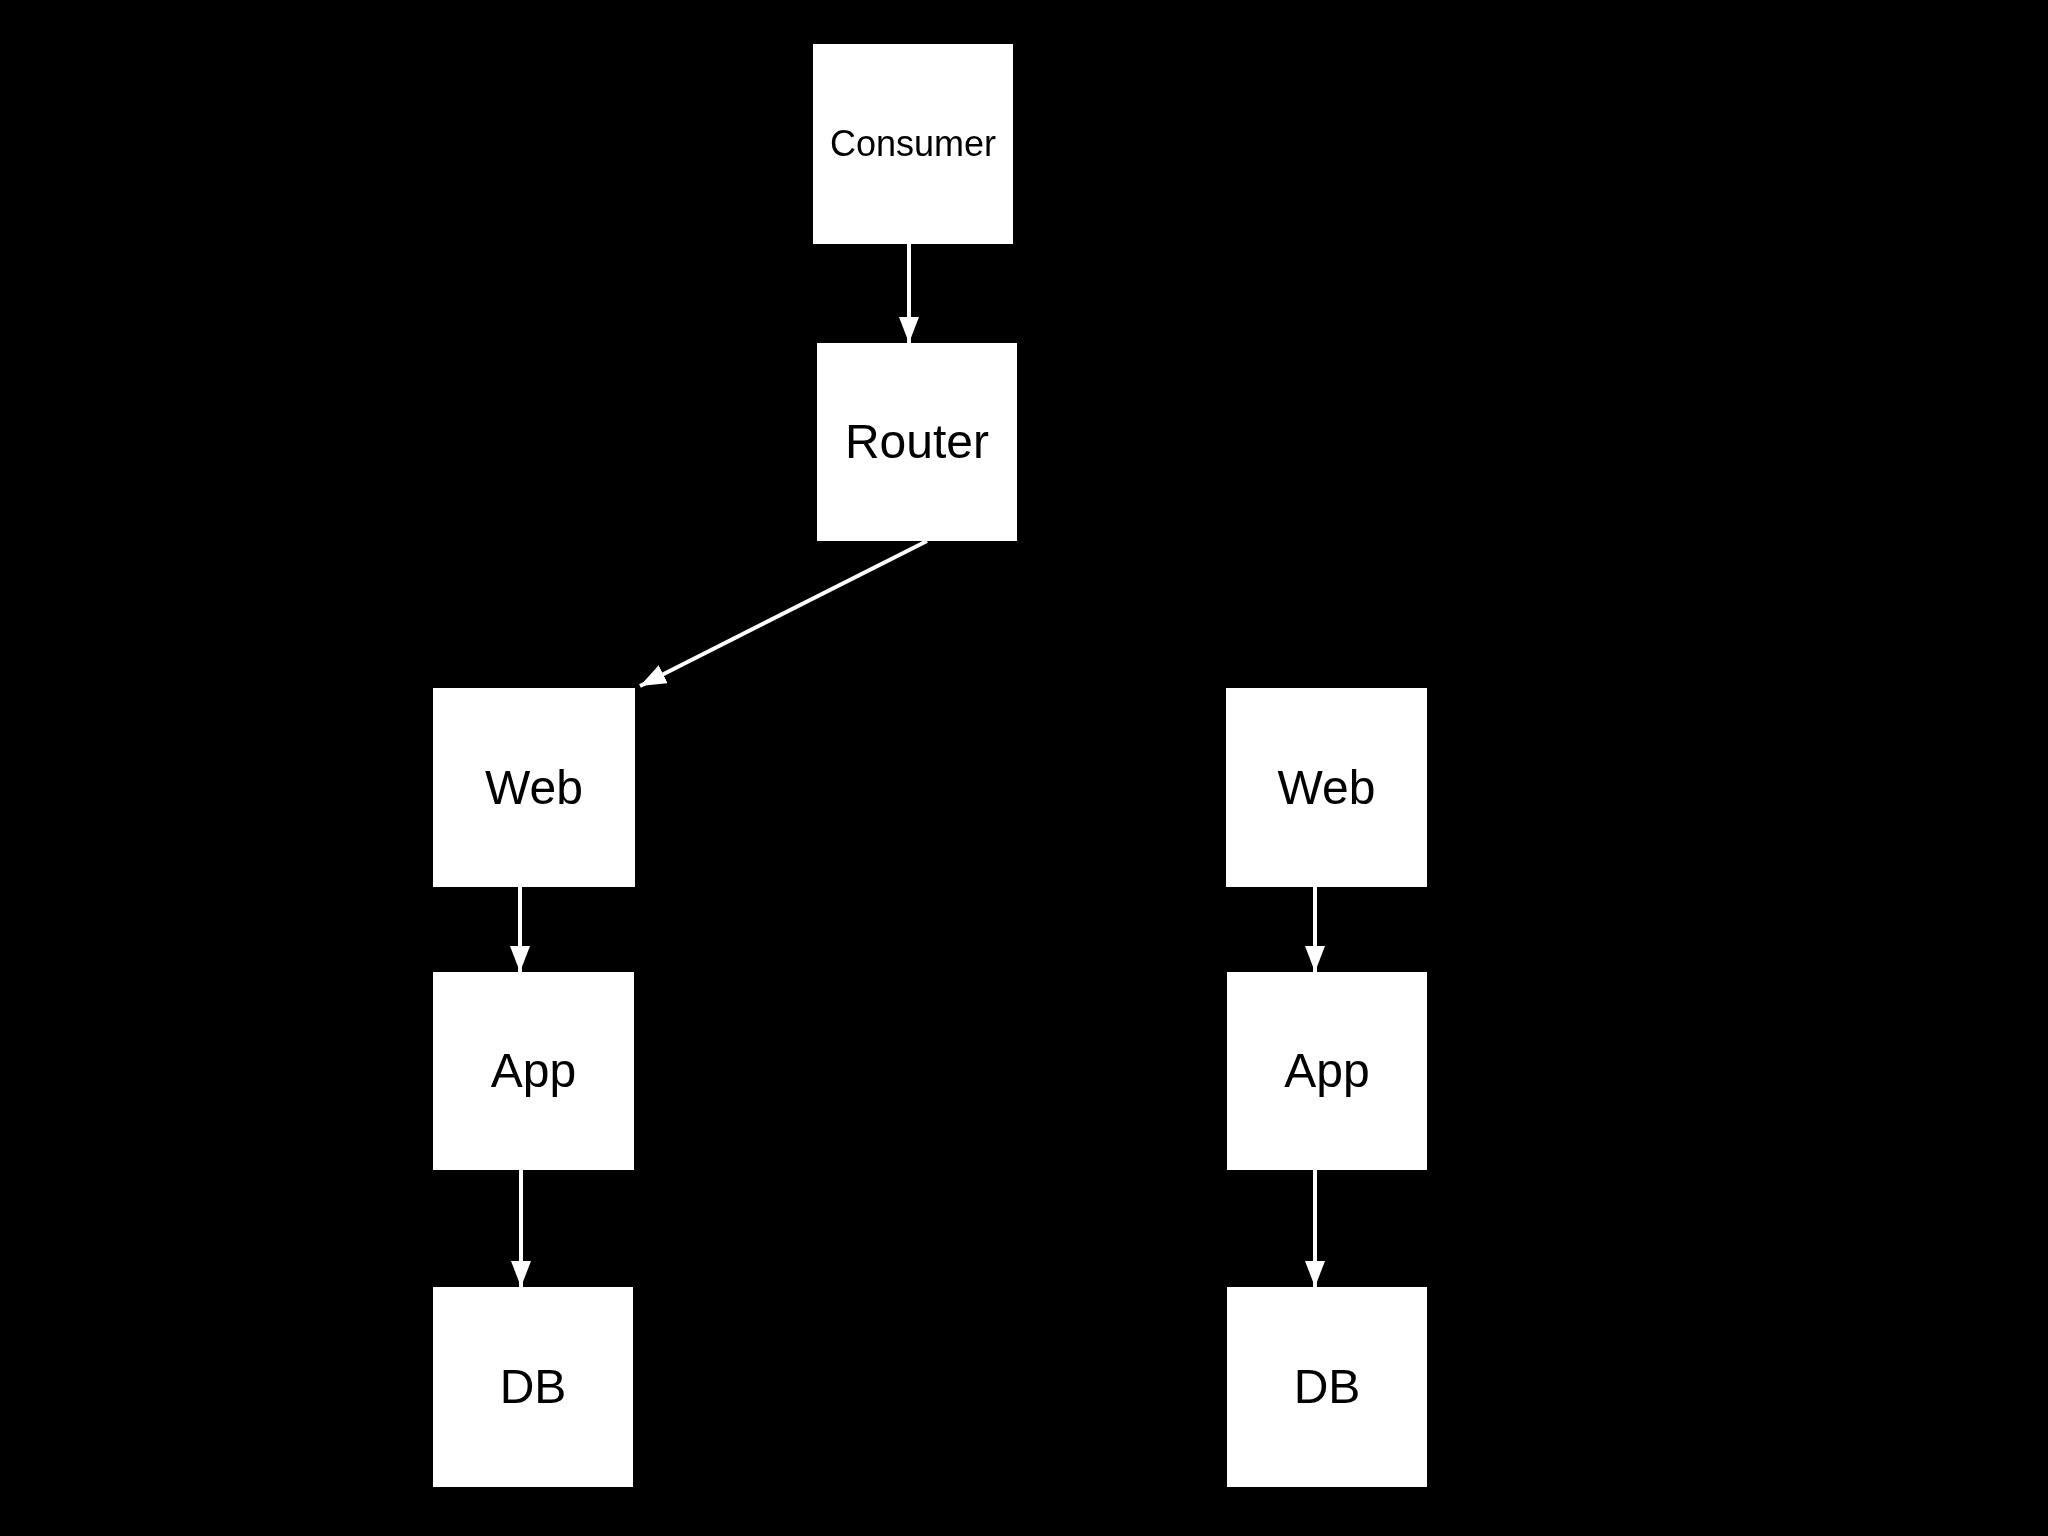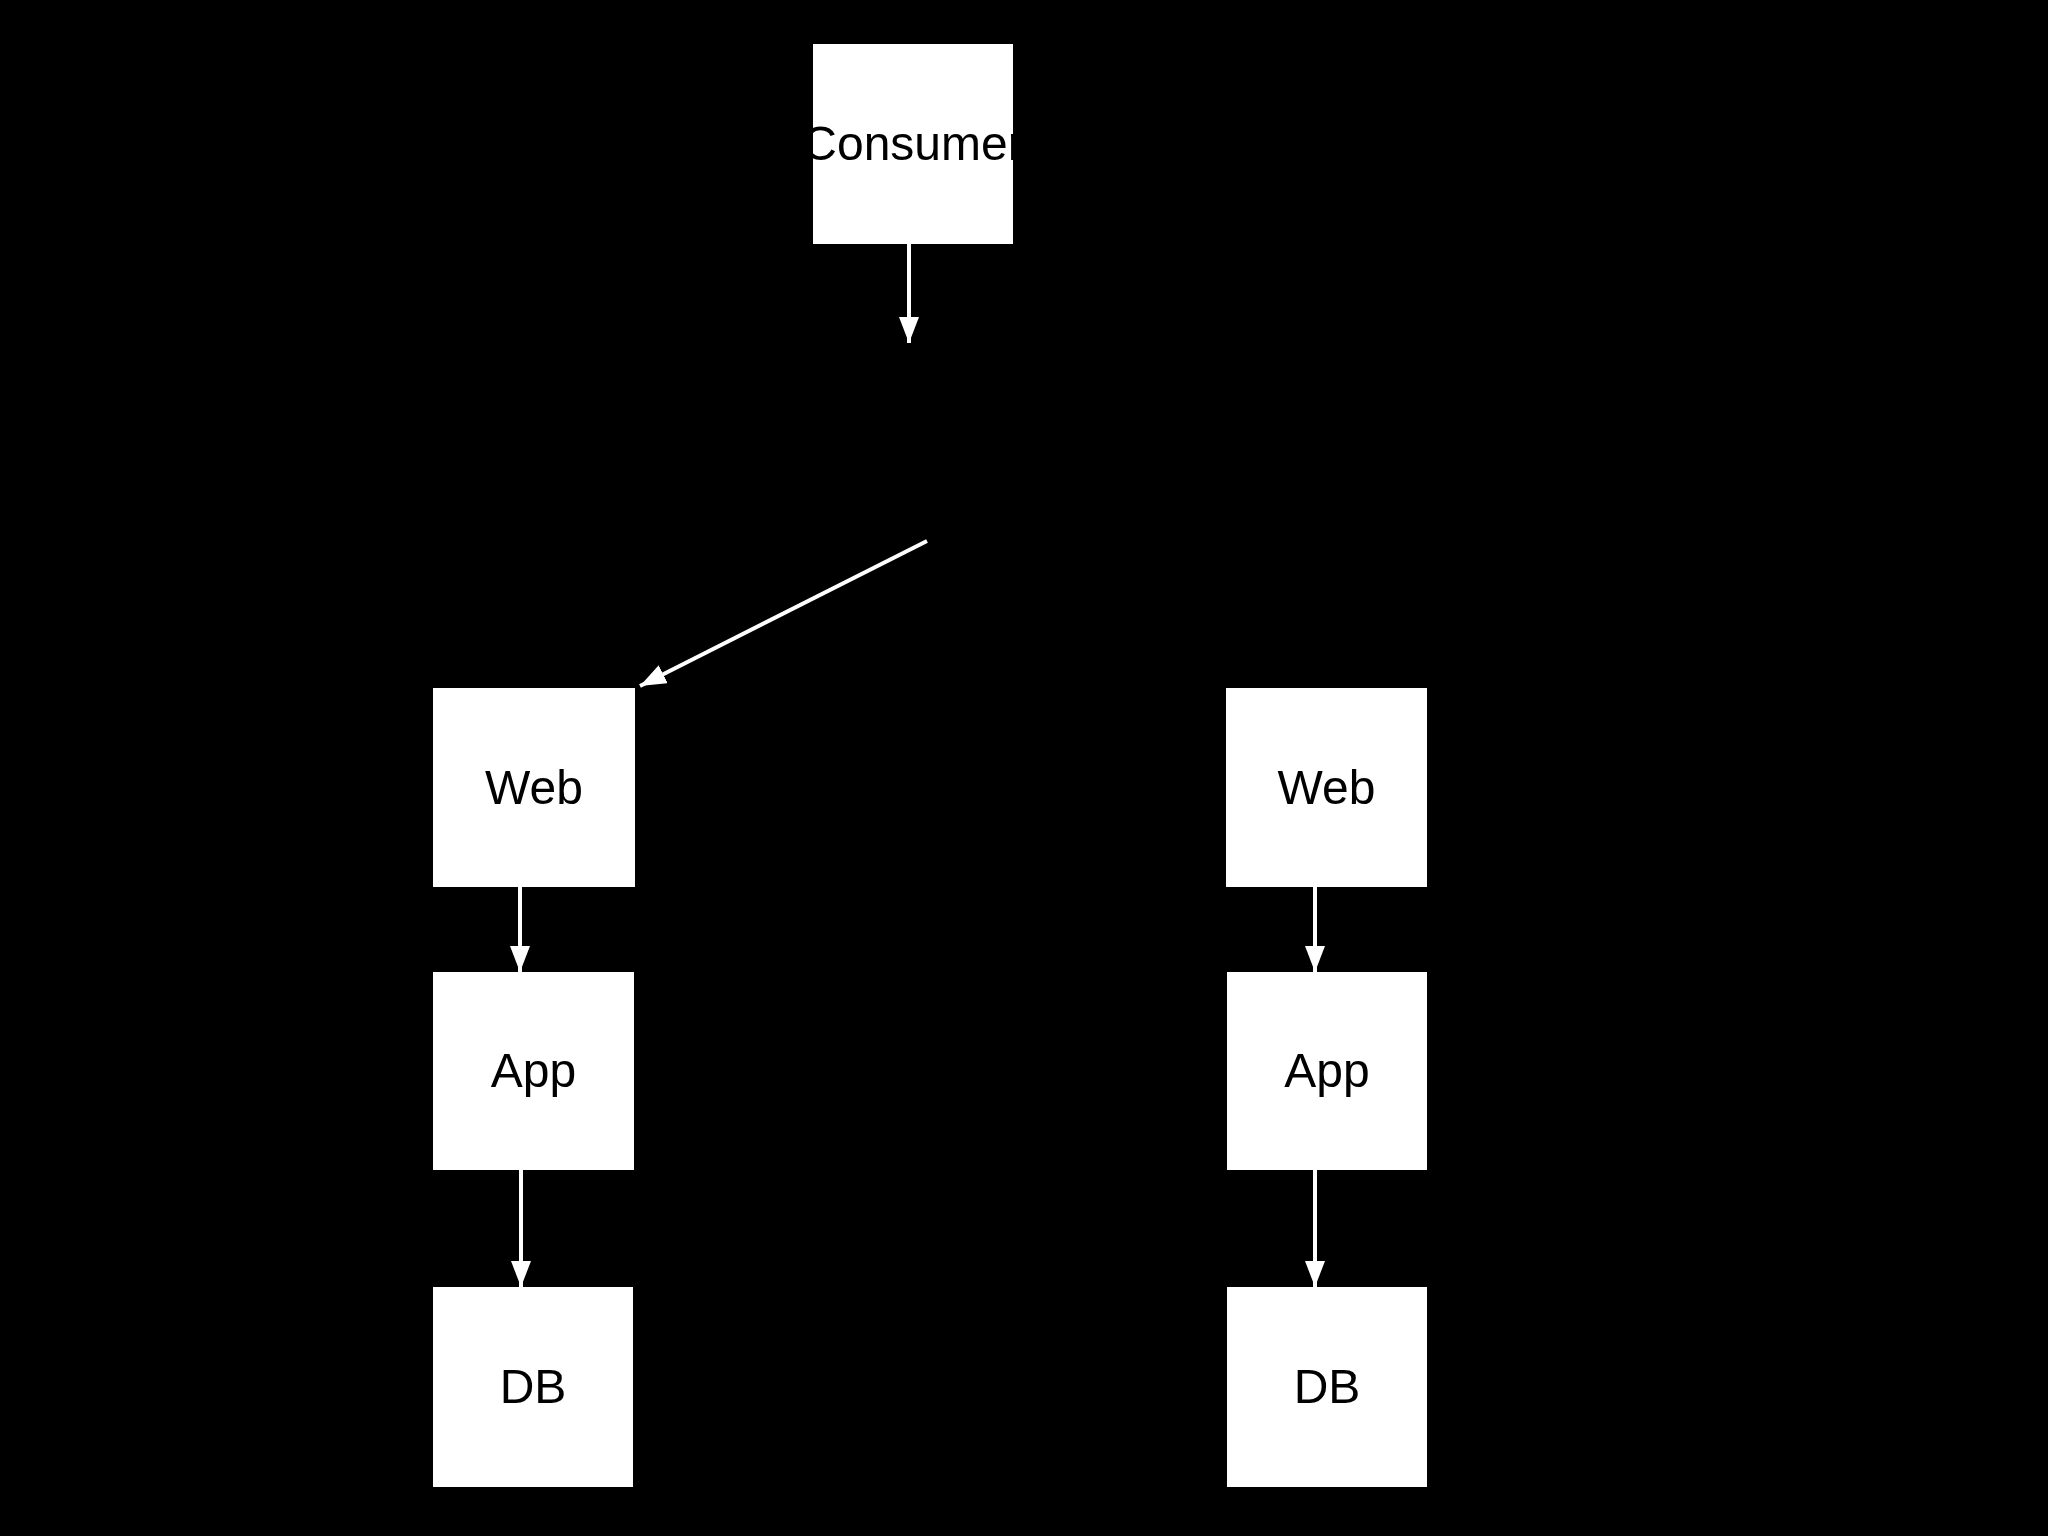--- a/index.html
+++ b/index.html
@@ -30,21 +30,21 @@
     position: absolute;
     background: var(--node-fill, #ffffff);
     color: var(--node-text, #000000);
     display: flex;
     align-items: center;
     justify-content: center;
     font-size: 48px;
     line-height: 1;
     white-space: nowrap;
   }
-  #node-consumer  { left: 813px;  top: 44px;   width: 200px; height: 200px; font-size: 48px; }
+  #node-consumer  { left: 813px;  top: 44px;   width: 200px; height: 200px; font-size: 36px; }
   #node-router    { left: 817px;  top: 343px;  width: 200px; height: 198px; }
   #node-web-left  { left: 433px;  top: 688px;  width: 202px; height: 199px; }
   #node-app-left  { left: 433px;  top: 972px;  width: 201px; height: 198px; }
   #node-db-left   { left: 433px;  top: 1287px; width: 200px; height: 200px; }
   #node-web-right { left: 1226px; top: 688px;  width: 201px; height: 199px; }
   #node-app-right { left: 1227px; top: 972px;  width: 200px; height: 198px; }
   #node-db-right  { left: 1227px; top: 1287px; width: 200px; height: 200px; }
 </style>
 </head>
 <body>
@@ -59,20 +59,21 @@
     </defs>
     <line x1="909" y1="244" x2="909" y2="343" marker-end="url(#arrow)"></line>
     <line x1="927" y1="541" x2="640" y2="686" marker-end="url(#arrow)"></line>
     <line x1="520" y1="887" x2="520" y2="972" marker-end="url(#arrow)"></line>
     <line x1="521" y1="1170" x2="521" y2="1287" marker-end="url(#arrow)"></line>
     <line x1="1315" y1="887" x2="1315" y2="972" marker-end="url(#arrow)"></line>
     <line x1="1315" y1="1170" x2="1315" y2="1287" marker-end="url(#arrow)"></line>
   </svg>
 
   <div class="node" id="node-consumer">Consumer</div>
+  <div class="node" id="node-router">Router</div>
   <div class="node" id="node-web-left">Web</div>
   <div class="node" id="node-app-left">App</div>
   <div class="node" id="node-db-left">DB</div>
   <div class="node" id="node-web-right">Web</div>
   <div class="node" id="node-app-right">App</div>
   <div class="node" id="node-db-right">DB</div>
 
 </div>
 
 </body></html>

